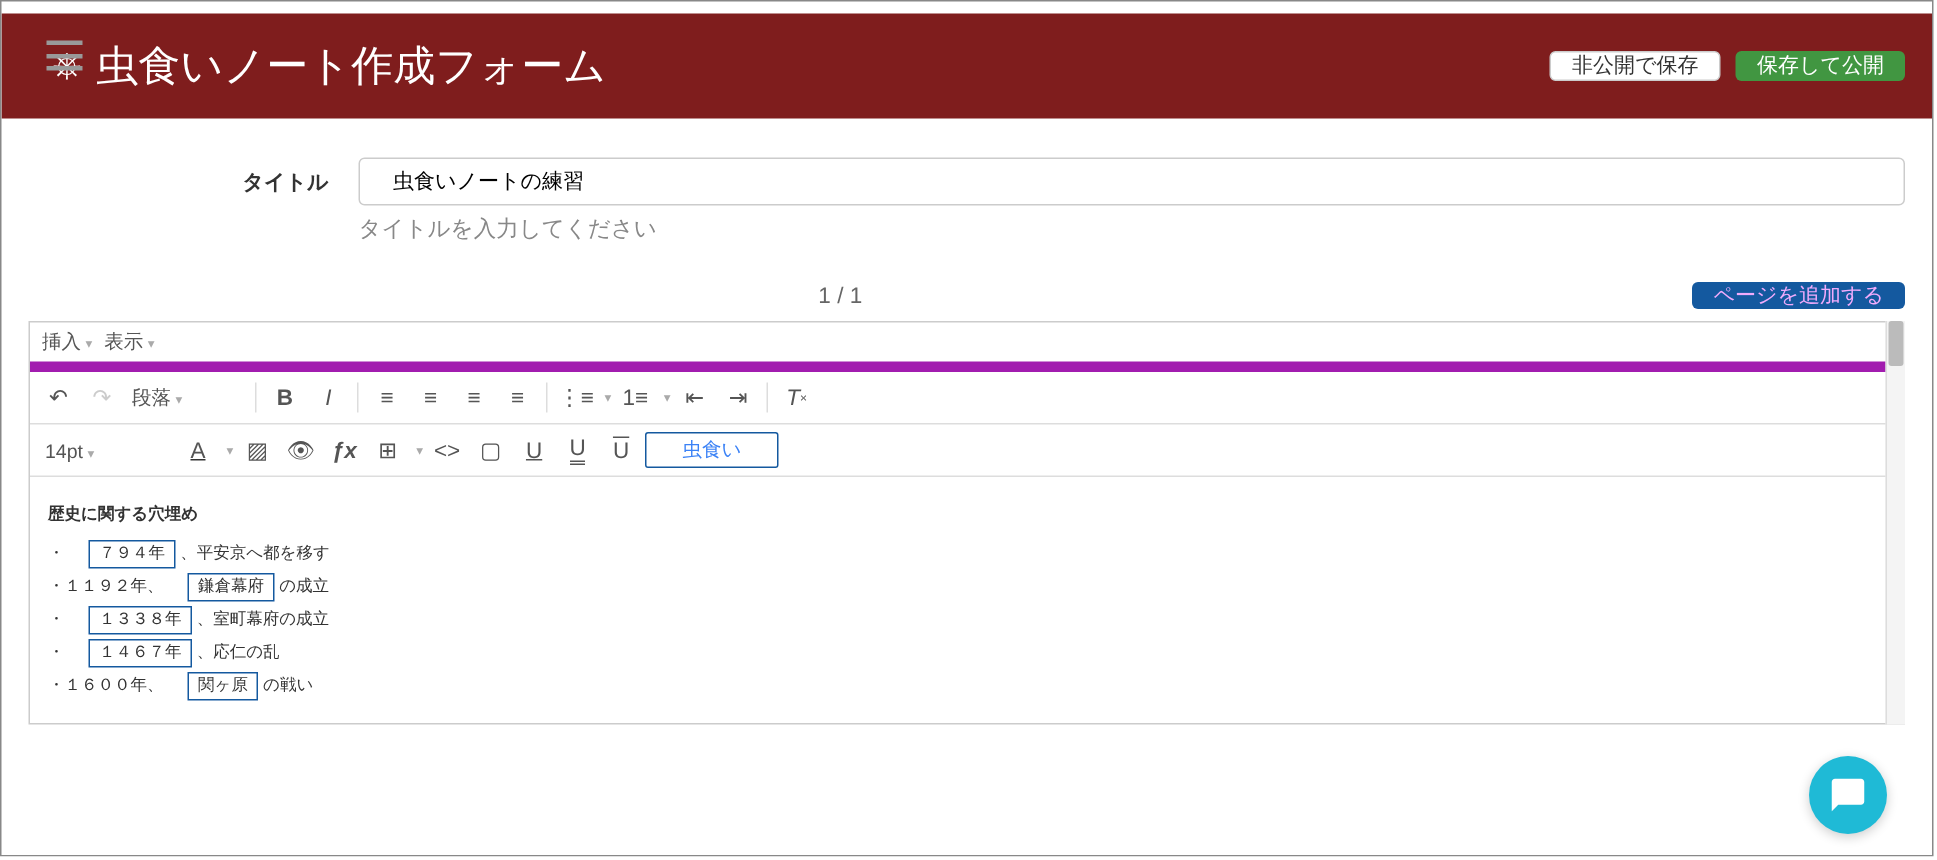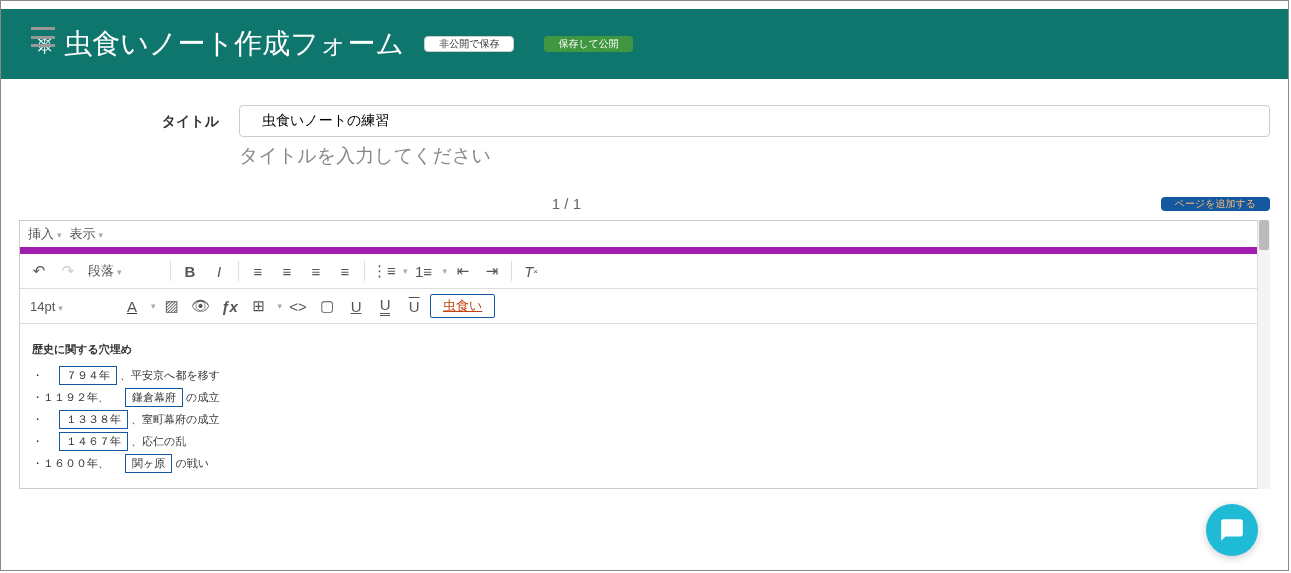--- a/index.html
+++ b/index.html
@@ -2,51 +2,51 @@
 <html><head>
 <meta charset="utf-8">
 <style>
 * { box-sizing: border-box; margin: 0; padding: 0; }
 body { font-family: "Hiragino Kaku Gothic ProN", "Meiryo", sans-serif; font-size: 14px; color: #333; background: #fff; }
 .frame { border: 1px solid #888; width: 1289px; height: 571px; position: relative; overflow: hidden; }
 
 .hamburger { position: absolute; top: 26px; left: 30px; z-index: 5; width: 24px; height: 20px; display: flex; flex-direction: column; justify-content: space-between; cursor: pointer; }
 .hamburger span { display: block; height: 3px; background: #999; }
 
-.header { background: #0f766e; color: #fff; padding: 16px 18px 16px 34px; display: flex; align-items: center; margin-top: 8px; }
+.header { background: #7f1d1d; color: #fff; padding: 16px 18px 16px 34px; display: flex; align-items: center; justify-content: space-between; margin-top: 8px; }
 .header-left { display: flex; align-items: center; gap: 10px; }
 .header-title { font-size: 28px; font-weight: 400; }
 .header-icon { font-size: 24px; }
 .header-buttons { display: flex; gap: 10px; }
-.btn { border: none; border-radius: 4px; padding: 0 14px; font-size: 10px; cursor: pointer; margin-left: 20px; }
+.btn { border: none; border-radius: 4px; padding: 0 14px; font-size: 14px; cursor: pointer; }
 .btn-white { background: #fff; color: #333; border: 1px solid #ccc; }
 .btn-green { background: #419641; color: #fff; }
-.btn-blue { background: #14599f; color: #fdba74; }
+.btn-blue { background: #14599f; color: #f0abfc; }
 
 .form-body { padding: 26px 18px 0 18px; }
 .title-row { display: flex; align-items: flex-start; gap: 20px; margin-bottom: 26px; }
 .title-label { font-weight: bold; font-size: 14px; padding-top: 8px; width: 200px; text-align: right; }
 .title-col { flex: 1; }
 .title-input { width: 100%; padding: 7px 22px; border: 1px solid #ccc; border-radius: 4px; font-size: 14px; }
-.title-help { color: #888; font-size: 19px; margin-top: 6px; }
+.title-help { color: #888; font-size: 15px; margin-top: 6px; }
 
 .page-row { display: flex; justify-content: space-between; align-items: center; margin-bottom: 8px; gap: 27px; }
 .page-indicator { flex: 1; text-align: center; color: #666; font-size: 15px; }
 
 .editor-wrap { position: relative; }
 .editor { border: 1px solid #ccc; border-radius: 0; }
 .editor-menubar { border-bottom: 7px solid #a21caf; padding: 4px 8px; font-size: 13px; color: #555; display: flex; gap: 8px; }
 .editor-menubar .menu-item { cursor: pointer; }
 .editor-toolbar { border-bottom: 1px solid #ddd; padding: 4px 6px; display: flex; align-items: center; flex-wrap: wrap; gap: 3px; }
 .tb-btn { width: 26px; height: 26px; display: inline-flex; align-items: center; justify-content: center; color: #555; cursor: pointer; border-radius: 3px; font-size: 15px; }
 .tb-sep { width: 1px; height: 20px; background: #ddd; margin: 0 3px; }
 .tb-select { font-size: 13px; color: #555; padding: 2px 4px; min-width: 70px; text-align: left; cursor: pointer; }
 .tb-select.wide { min-width: 80px; }
 .caret { font-size: 9px; color: #aaa; margin-left: 3px; }
-.mushikui-btn { border: 1.5px solid #14599f; color: #c2410c; padding: 2px 12px; font-size: 13px; cursor: pointer; background: none; border-radius: 2px; text-decoration: underline; }
+.mushikui-btn { border: 1.5px solid #14599f; color: #3b82f6; padding: 2px 24px; font-size: 13px; cursor: pointer; background: none; border-radius: 2px; }
 
 .editor-content { padding: 14px 12px; font-size: 11px; line-height: 2.0; }
 .editor-content .heading { font-weight: bold; margin-bottom: 4px; }
 .editor-content .line { margin-bottom: 0; }
 .blank { border: 1.5px solid #14599f; padding: 1px 6px; display: inline-block; line-height: 1.4; margin-left: 13px; }
 
 .scrollbar { position: absolute; right: 0; top: 0; bottom: 0; width: 13px; background: #f4f4f4; border-left: 1px solid #ddd; }
 .scrollbar-thumb { position: absolute; left: 1px; right: 1px; top: 0; height: 30px; background: #bbb; border-radius: 2px; }
 
 .chat-bubble { position: absolute; right: 30px; bottom: 14px; width: 52px; height: 52px; border-radius: 50%; background: #1fbad6; display: flex; align-items: center; justify-content: center; color: #fff; box-shadow: 0 2px 8px rgba(0,0,0,.2); cursor: pointer; }

